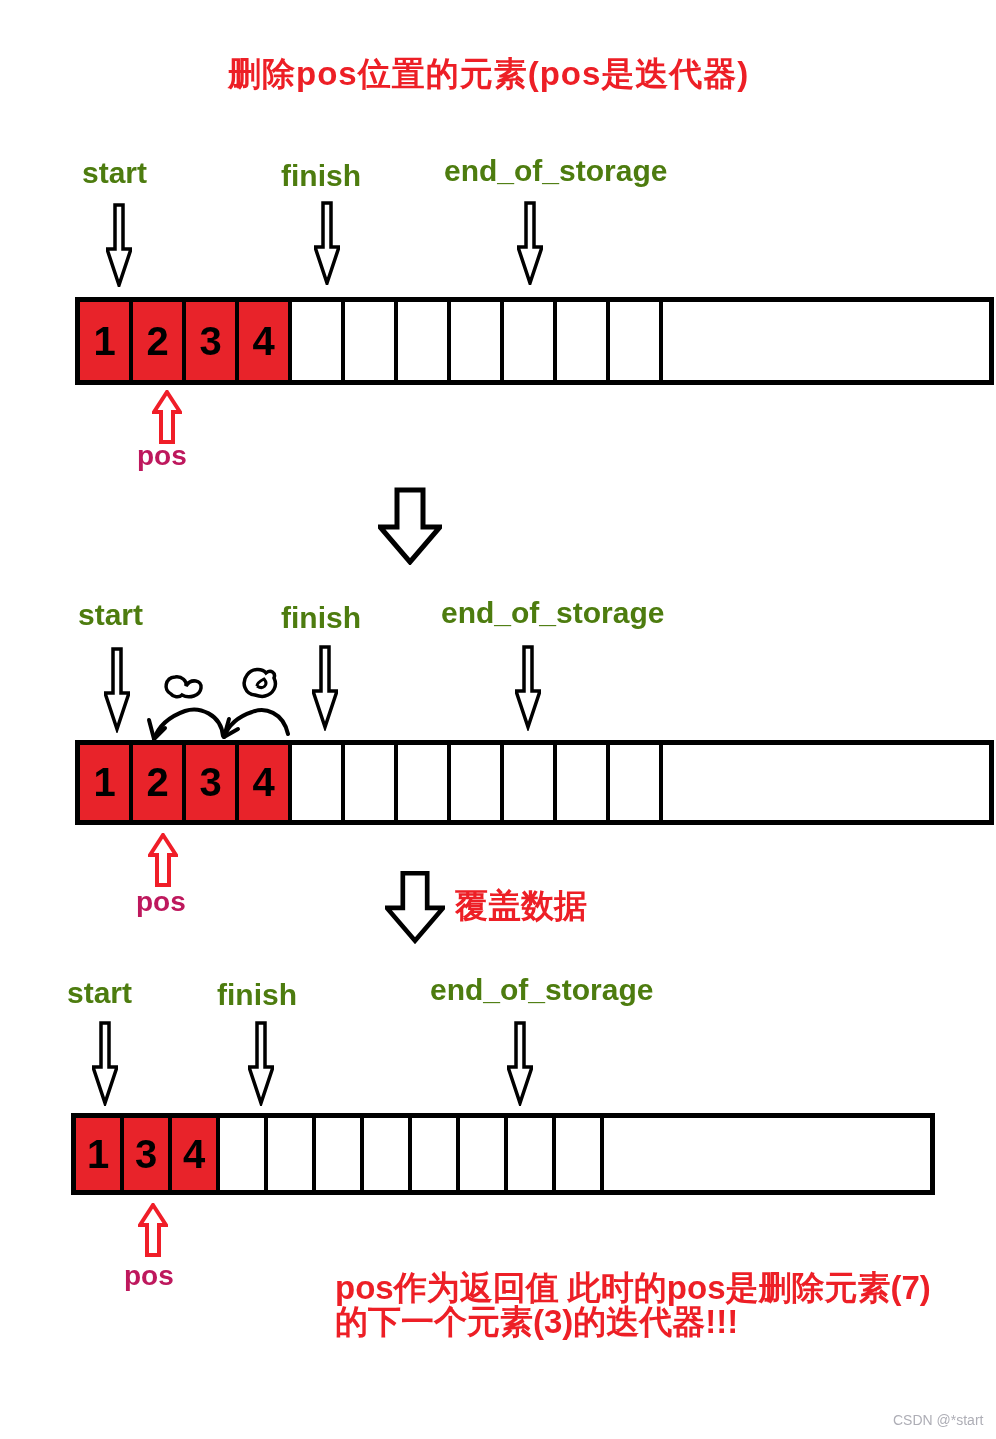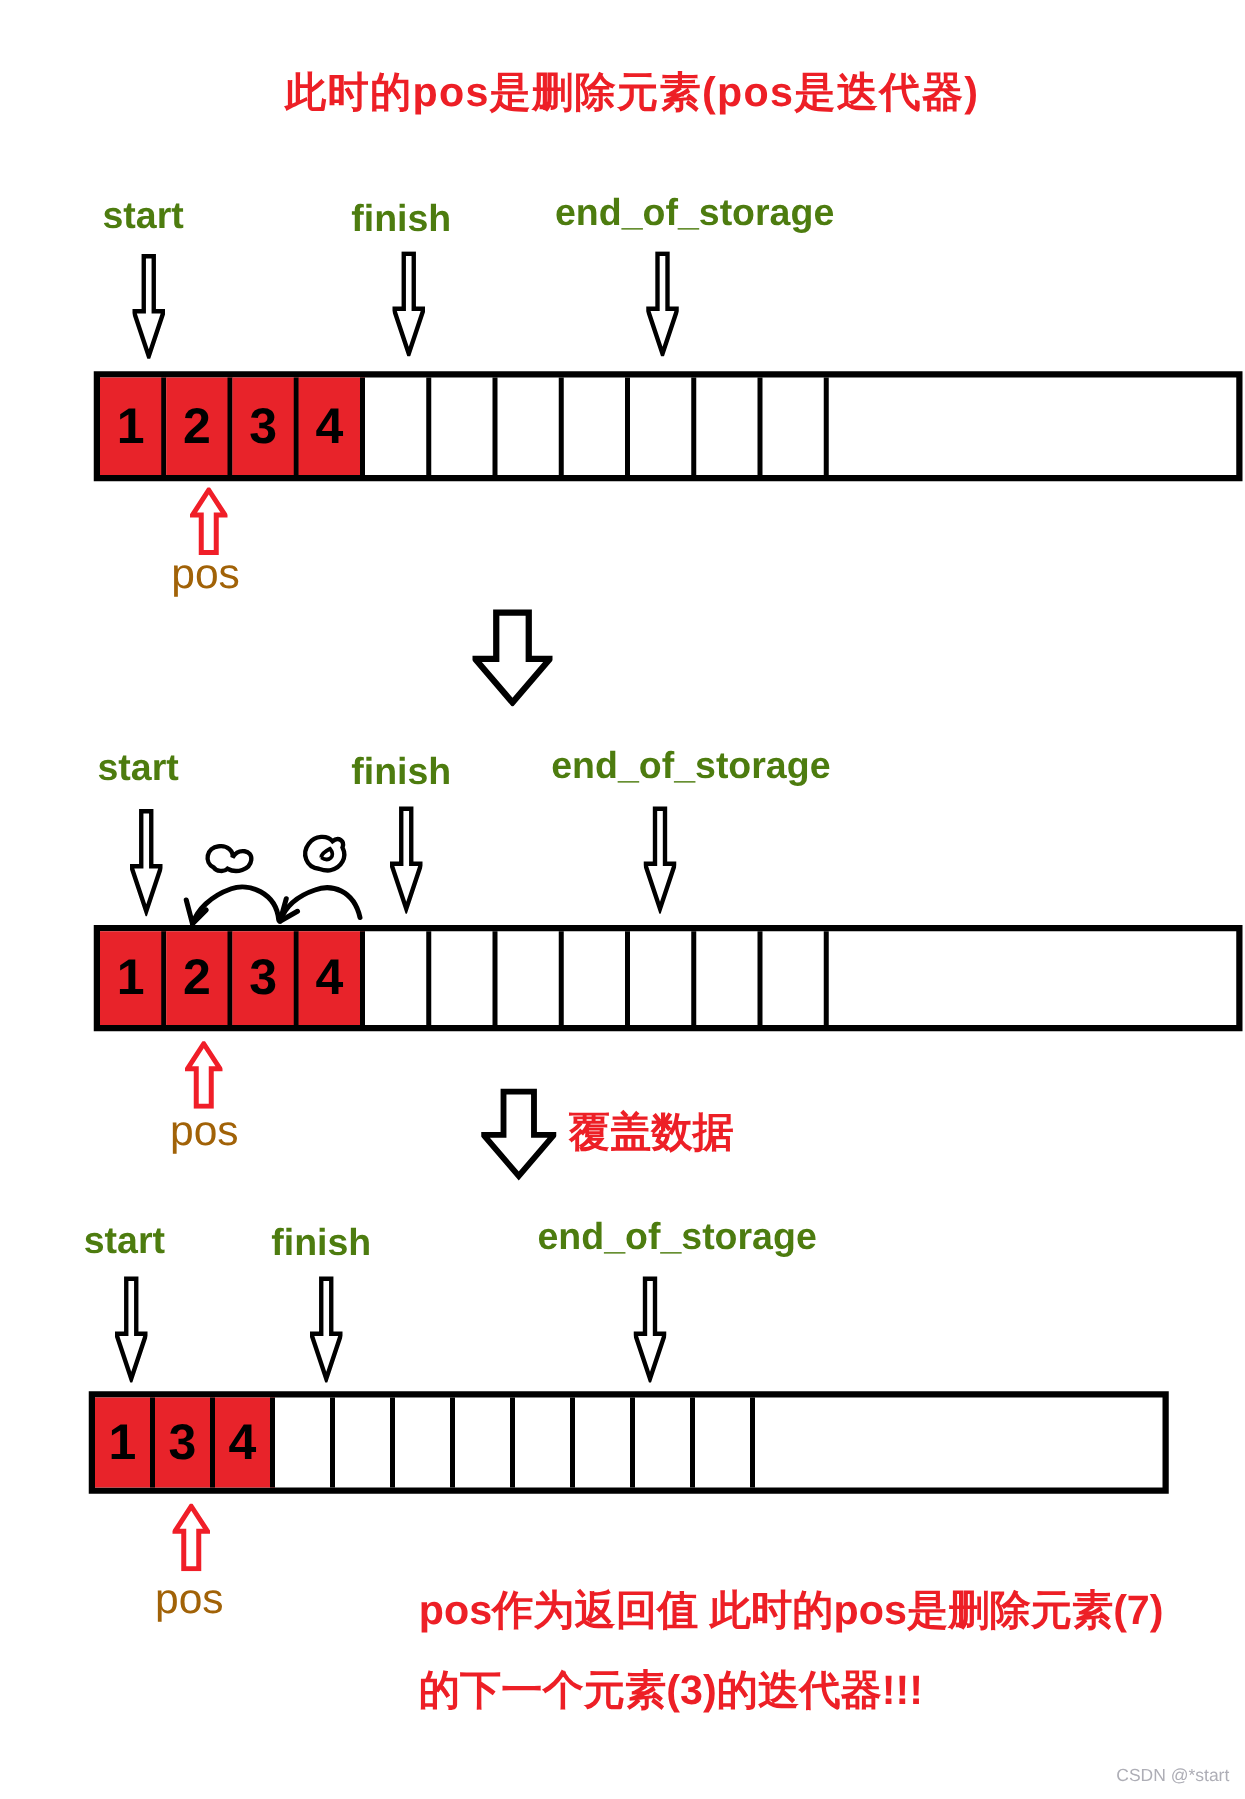--- a/index.html
+++ b/index.html
@@ -6,31 +6,31 @@
   #page{position:relative;width:996px;height:1439px;background:#ffffff;overflow:hidden;
         font-family:"Liberation Sans",sans-serif;}
   .abs{position:absolute;}
   .title{color:#ed1f26;font-size:33px;font-weight:bold;letter-spacing:1px;white-space:nowrap;}
   .ptr-label{color:#4d7c0f;font-size:30px;font-weight:bold;white-space:nowrap;}
   .arr{position:absolute;display:flex;border:5px solid #000;background:#fff;box-sizing:content-box;}
   .cell{border-right:4px solid #000;display:flex;align-items:center;justify-content:center;
         font-weight:bold;font-size:40px;color:#000;box-sizing:border-box;}
   .cell.red{background:#e8232a;}
   .cell.wide{border-right:none;flex:1;}
-  .pos-label{color:#a16207;font-size:34px;font-weight:normal;white-space:nowrap;}
+  .pos-label{color:#be185d;font-size:28px;font-weight:bold;white-space:nowrap;}
   .red-note{color:#ed1f26;font-size:33px;font-weight:bold;white-space:nowrap;}
   .watermark{color:#aeaeb6;font-size:14px;white-space:nowrap;}
   svg{display:block;}
 </style>
 </head>
 <body>
 
 <div id="page">
 
-  <div class="abs title" style="left:228px;top:52px;">此时的pos是删除元素(pos是迭代器)</div>
+  <div class="abs title" style="left:228px;top:52px;">删除pos位置的元素(pos是迭代器)</div>
 
   <div>
     <div class="abs ptr-label" style="left:82px;top:156px;">start</div>
     <div class="abs ptr-label" style="left:281px;top:159px;">finish</div>
     <div class="abs ptr-label" style="left:444px;top:154px;">end_of_storage</div>
 
     <svg class="abs" style="left:106px;top:203px;" width="26" height="84" viewBox="0 0 26 84">
       <path d="M9 2 L17 2 L17 46 L25 46 L13 82 L1 46 L9 46 Z" fill="#fff" stroke="#000" stroke-width="3.5"></path>
     </svg>
     <svg class="abs" style="left:314px;top:201px;" width="26" height="84" viewBox="0 0 26 84">
@@ -145,18 +145,18 @@
       <div class="cell" style="width:48px;"></div>
       <div class="cell wide"></div>
     </div>
 
     <svg class="abs" style="left:138px;top:1203px;" width="30" height="54" viewBox="0 0 30 54">
       <path d="M15 2 L28 22 L21 22 L21 52 L9 52 L9 22 L2 22 Z" fill="#fff" stroke="#f01e28" stroke-width="4"></path>
     </svg>
     <div class="abs pos-label" style="left:124px;top:1260px;">pos</div>
 
     <div class="abs red-note" style="left:335px;top:1266px;">pos作为返回值 此时的pos是删除元素(7)</div>
-    <div class="abs red-note" style="left:335px;top:1330px;">的下一个元素(3)的迭代器!!!</div>
+    <div class="abs red-note" style="left:335px;top:1300px;">的下一个元素(3)的迭代器!!!</div>
   </div>
 
   <div class="abs watermark" style="left:893px;top:1412px;">CSDN @*start</div>
 
 </div>
 
 </body></html>

